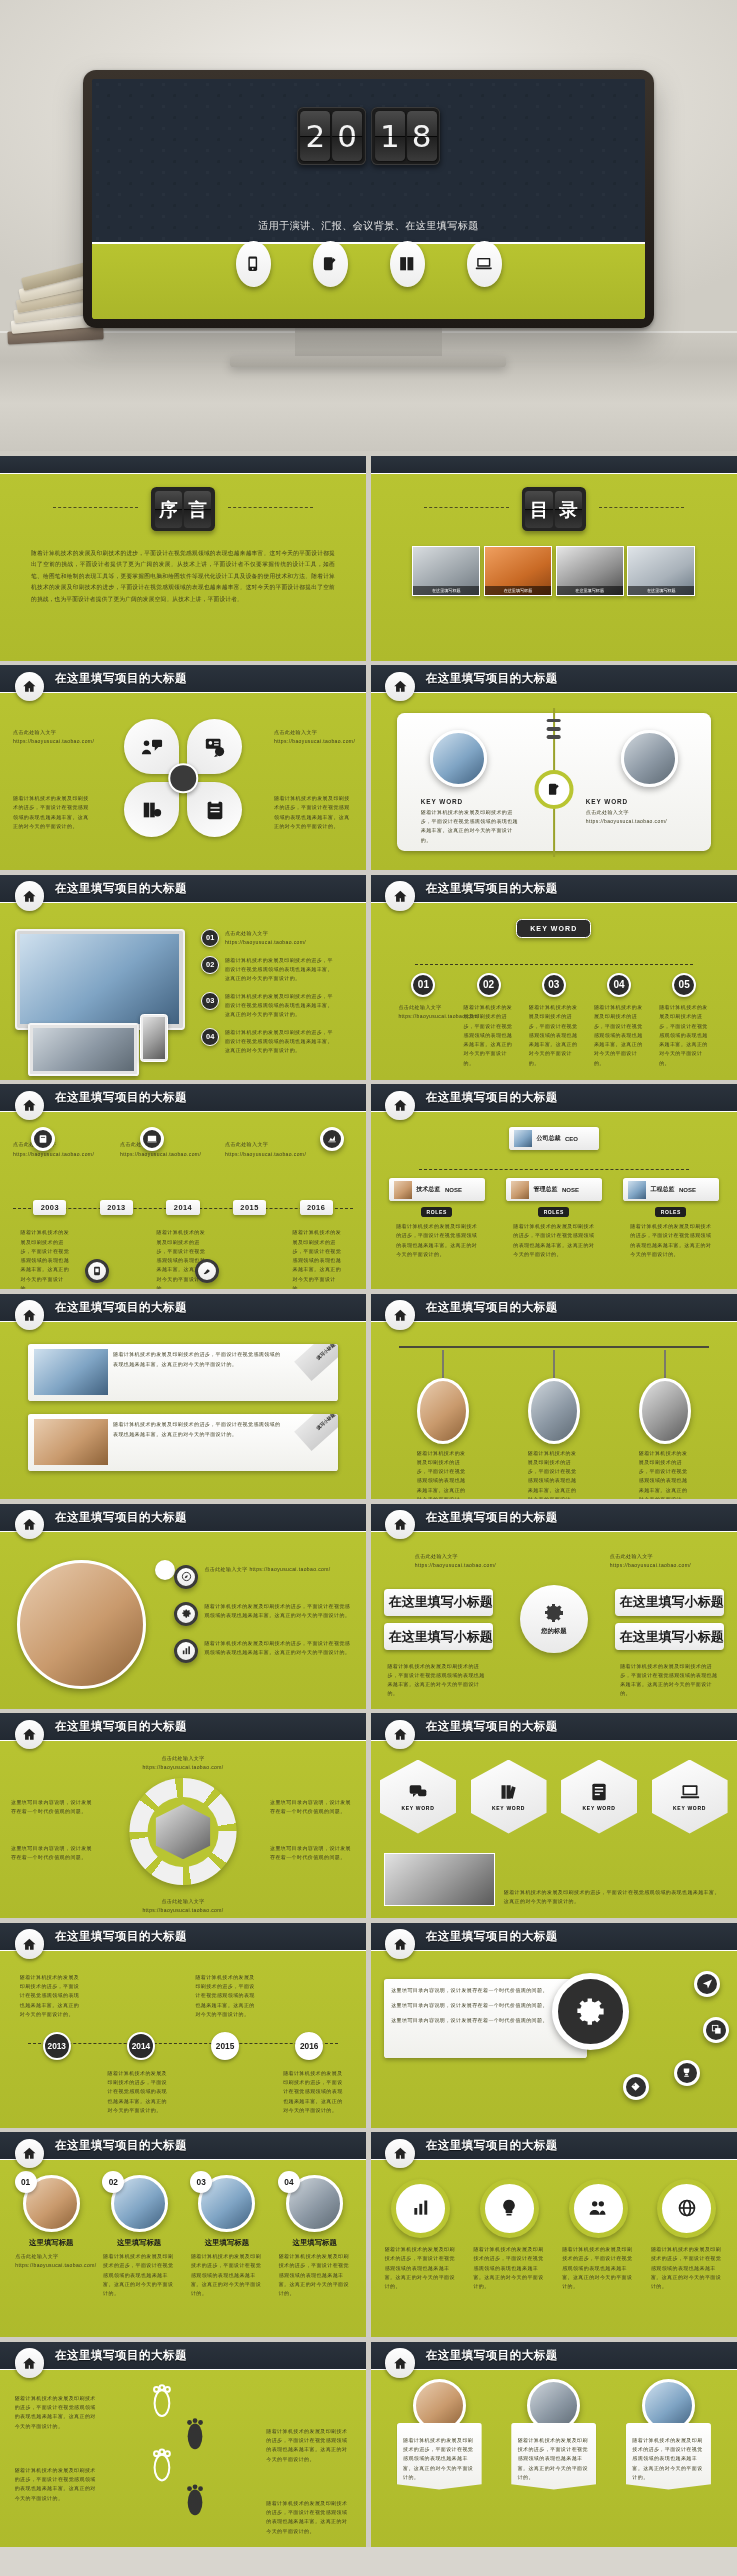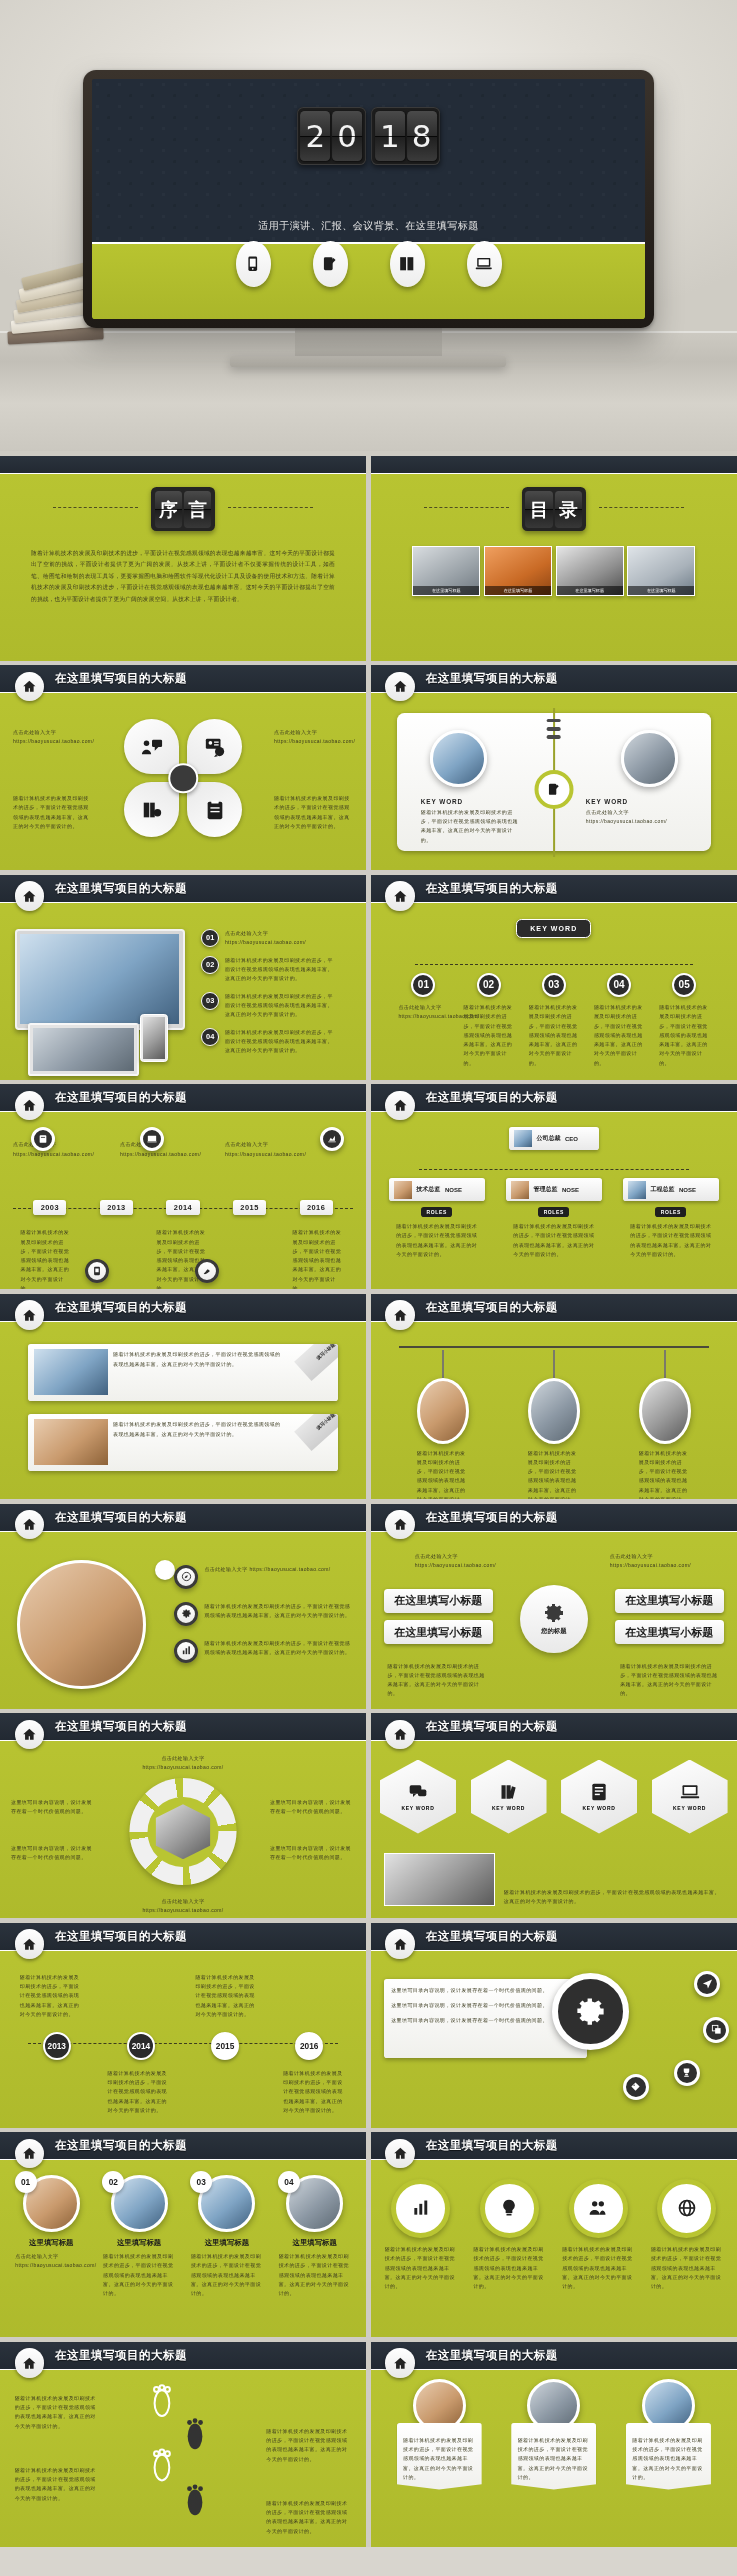--- a/index.html
+++ b/index.html
@@ -196,22 +196,22 @@
     box-shadow:0 2.8px 5.5px rgba(0,0,0,.3); display:flex;align-items:center;justify-content:center;
   }
   .light-circle svg{ fill:#2b2b2b; }
   .yearpill{
     background:linear-gradient(180deg,#fff,#ebebeb); color:#222; font-size:7.4px; font-weight:bold;
     padding:2.8px 7.4px; border-radius:2.8px; box-shadow:0 1.8px 3.7px rgba(0,0,0,.3); letter-spacing:0.5px;
   }
   .dashline{ border-top:0.9px dashed #3c3c20; }
   .smalltitle{
     background:linear-gradient(180deg,#fff,#eaeaea); border-radius:3.7px;
-    box-shadow:0 1.8px 3.7px rgba(0,0,0,.3); color:#1c1c1c; font-size:11px; font-weight:bold;
-    padding:4.6px 0; text-align:center;
+    box-shadow:0 1.8px 3.7px rgba(0,0,0,.3); color:#1c1c1c; font-size:13px; font-weight:bold;
+    padding:4.6px 0; text-align:right;
   }
   .orgbox{
     display:flex;align-items:center;gap:4.6px;
     background:linear-gradient(180deg,#fff,#e9e9e9); border-radius:2.8px;
     box-shadow:0 1.8px 3.7px rgba(0,0,0,.28); padding:2.8px 5.5px;
   }
   .orgbox .av{ width:17.5px;height:17.5px; }
   .orgbox .nm{ font-size:6px; font-weight:bold; color:#1d1d1d; }
   .rolechip{ background:#1f1f1f;color:#fff;font-size:5px;font-weight:bold;letter-spacing:0.6px;
              padding:1.8px 5.5px;border-radius:2.8px; }

